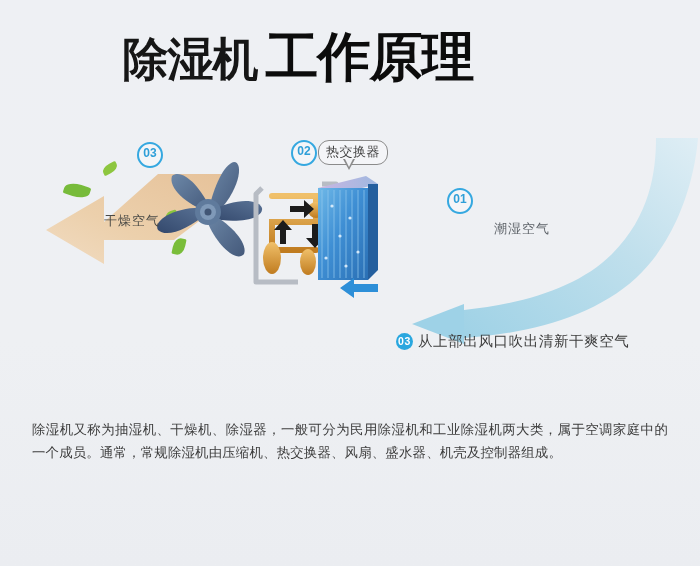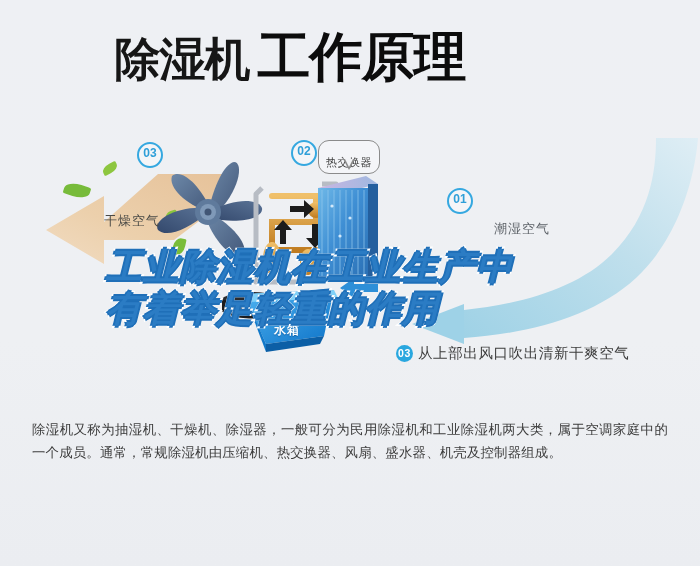--- a/index.html
+++ b/index.html
@@ -21,20 +21,21 @@
   }
 
   
   .title-wrap {
     position: absolute;
     left: 0;
     top: 22px;
     width: 580px;
     text-align: center;
     white-space: nowrap;
+    padding-left: 8px;
   }
   .title-a {
     font-size: 46px;
     font-weight: bold;
     color: #161616;
     letter-spacing: -1px;
     vertical-align: baseline;
   }
   .title-b {
     font-size: 53px;
@@ -120,25 +121,25 @@
   }
   .badge.b03 { left: 137px; top: 14px; }
   .badge.b02 { left: 291px; top: 12px; }
   .badge.b01 { left: 447px; top: 60px; }
 
   
   .bubble {
     position: absolute;
     left: 318px;
     top: 12px;
-    padding: 14px 7px 3px 7px;
+    padding: 2px 7px 3px 7px;
     border: 1.5px solid #8b8b8b;
     border-radius: 11px;
     background: rgba(245,246,248,0.85);
-    font-size: 11px;
+    font-size: 13px;
     color: #3f3f3f;
     white-space: nowrap;
     letter-spacing: 0.5px;
   }
   .bubble-tail {
     position: absolute;
     left: 343px;
     top: 31px;
     width: 0; height: 0;
     border-left: 6px solid transparent;
@@ -188,21 +189,21 @@
     background: #29a7df;
     color: #ffffff;
     font-size: 10.5px;
     font-weight: bold;
     line-height: 17px;
     text-align: center;
     margin-right: 5px;
     vertical-align: 1px;
   }
   .note.n02 { left: 438px; top: 176px; }
-  .note.n03 { left: 396px; top: 216px; }
+  .note.n03 { left: 396px; top: 204px; }
 
   
   .overlay {
     position: absolute;
     left: 106px;
     top: 246px;
     width: 500px;
     z-index: 40;
   }
   .overlay-line {
@@ -361,57 +362,34 @@
           <circle cx="94" cy="70" r="1.6"></circle>
             <circle cx="112" cy="86" r="1.6"></circle>
           <circle cx="80" cy="92" r="1.6"></circle>
             <circle cx="100" cy="100" r="1.6"></circle>
         </g>
 
         <path d="M132 118 L108 118 L108 112 L94 122 L108 132 L108 126 L132 126 Z" fill="#2d8fd8"></path>
       </svg>
     </div>
 
-    <div class="tank">
-      <svg width="128" height="90" viewBox="0 0 128 90">
-        <defs>
-          <linearGradient id="tk" x1="0" y1="0" x2="1" y2="1">
-            <stop offset="0%" stop-color="#4fb4f2"></stop>
-              <stop offset="100%" stop-color="#0f74c8"></stop>
-          </linearGradient>
-        </defs>
-
-        <ellipse cx="30" cy="16" rx="34" ry="12" fill="#2a2a2c"></ellipse>
-        <path d="M0 12 L0 22 C0 32 56 34 62 24 L62 12 Z" fill="#1b1b1d"></path>
-
-        <polygon points="22,6 112,2 102,48 44,56" fill="url(#tk)"></polygon>
-        <polygon points="22,6 112,2 116,10 26,14" fill="#7fd0f8"></polygon>
-        <polygon points="102,48 44,56 44,64 98,56" fill="#0c5fa6"></polygon>
-        <polygon points="22,6 26,14 44,56 44,64" fill="#1279c9"></polygon>
-      </svg>
-      <span class="tank-label">水箱</span>
-    </div>
 
     <div class="badge b03">03</div>
     <div class="badge b02">02</div>
     <div class="badge b01">01</div>
 
     <div class="bubble">热交换器</div>
     <div class="bubble-tail"></div>
 
     <div class="label-dry">干燥空气</div>
     <div class="label-humid">潮湿空气</div>
 
     <div class="note n03">
       <span class="num">03</span><span>从上部出风口吹出清新干爽空气</span>
     </div>
   </div>
 
-  <div class="overlay">
-    <div class="overlay-line">工业除湿机在工业生产中</div>
-    <div class="overlay-line">有着举足轻重的作用</div>
-  </div>
 
   <div class="body-copy">
     <p class="para p1">除湿机又称为抽湿机、干燥机、除湿器，一般可分为民用除湿机和工业除湿机两大类，属于空调家庭中的一个成员。通常，常规除湿机由压缩机、热交换器、风扇、盛水器、机壳及控制器组成。</p>
   </div>
 
 </div>
 
 </body></html>

